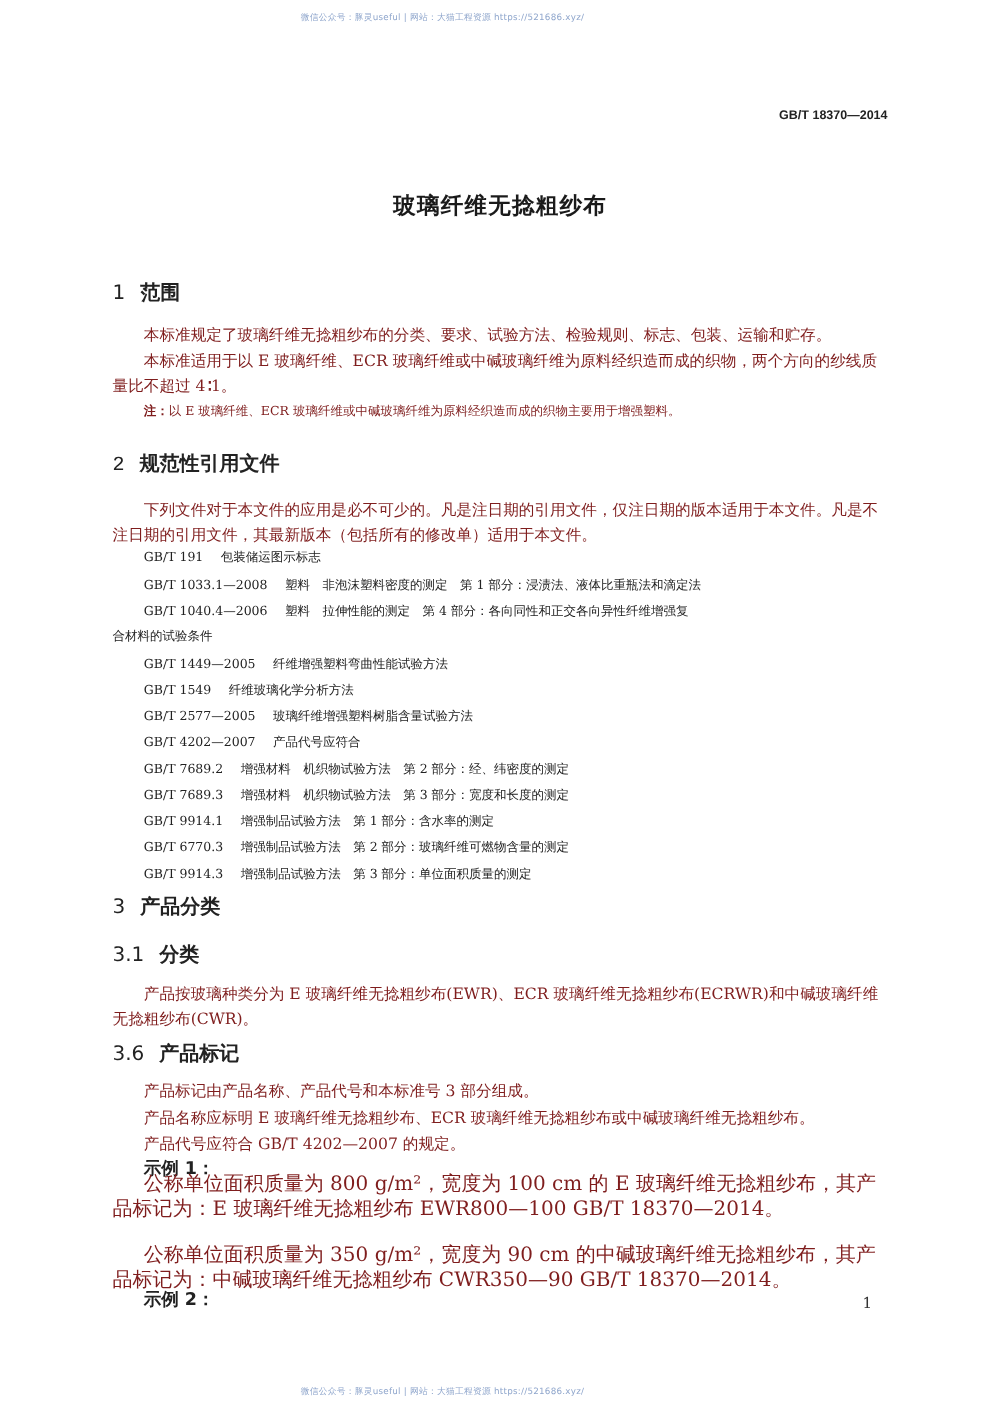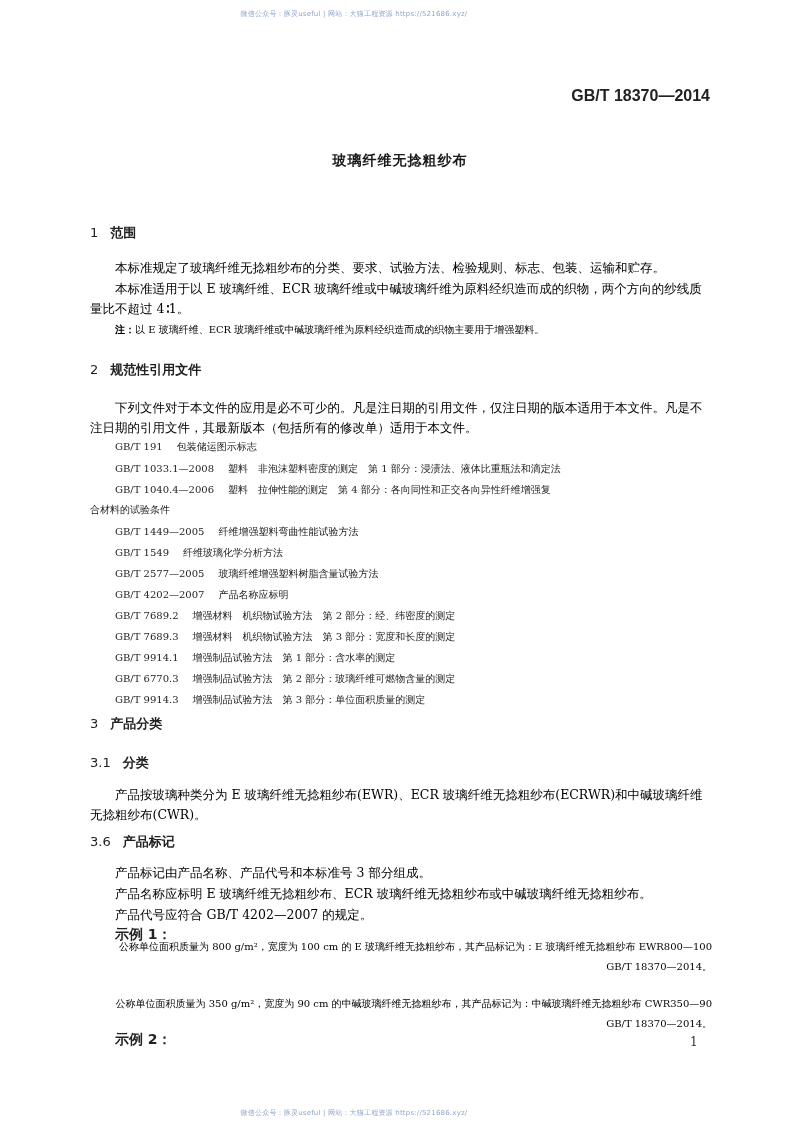--- a/index.html
+++ b/index.html
@@ -10,78 +10,78 @@
     }
     .watermark {
       position: absolute; left: 0; width: 708px; text-align: center;
       font-family: "DejaVu Sans", sans-serif; font-size: 7px; color: #8fa6cc;
       letter-spacing: 0.2px;
     }
     .wm-top { top: 9px; }
     .wm-bottom { top: 1108px; }
     .std-code {
       position: absolute; top: 87px; right: 90px;
-      font-family: "Liberation Sans", sans-serif; font-size: 16px; font-weight: bold; color: #222;
+      font-family: "Liberation Sans", sans-serif; font-size: 10px; font-weight: bold; color: #222;
     }
     .doc-title {
       position: absolute; top: 152px; left: 0; width: 800px; text-align: center;
-      font-family: "DejaVu Sans", sans-serif; font-size: 14px; font-weight: bold; letter-spacing: 1px; color: #1a1a1a;
+      font-family: "DejaVu Sans", sans-serif; font-size: 18px; font-weight: bold; letter-spacing: 1px; color: #1a1a1a;
     }
     .h {
       position: absolute; left: 90px;
-      font-family: "DejaVu Sans", sans-serif; font-size: 13px; font-weight: bold; color: #222;
+      font-family: "DejaVu Sans", sans-serif; font-size: 16px; font-weight: bold; color: #222;
     }
     .h .num { display: inline-block; margin-right: 12px; font-weight: normal; }
     .p {
       position: absolute; left: 90px; width: 622px;
-      font-size: 12.5px; line-height: 20px; color: #000000;
+      font-size: 12.5px; line-height: 20px; color: #7f1d1d;
     }
     .indent { text-indent: 25px; }
     .note { font-size: 10px; line-height: 16px; }
     .note b { font-family: "DejaVu Sans", sans-serif; }
     .ref { position: absolute; left: 115px; font-size: 10px; line-height: 20px; white-space: nowrap; color: #222; }
     .ref .code { display: inline-block; margin-right: 14px; }
     .example-label {
       position: absolute; left: 115px; font-family: "DejaVu Sans", sans-serif;
       font-size: 14px; font-weight: bold; color: #222;
     }
-    .ex { font-size: 10px; line-height: 20px; text-align: right; }
+    .ex { font-size: 16px; line-height: 20px; }
     .page-num { position: absolute; top: 1035px; left: 690px; font-size: 12px; color: #333; }
   </style>
 </head>
 <body>
 
 <div class="watermark wm-top">微信公众号：豚灵useful | 网站：大猫工程资源 https://521686.xyz/</div>
 
 <div class="std-code">GB/T 18370—2014</div>
 
 <div class="doc-title">玻璃纤维无捻粗纱布</div>
 
 <div class="h" style="top:224px;">
   <span class="num">1</span><span>范围</span>
 </div>
 <div class="p indent" style="top:258px;">本标准规定了玻璃纤维无捻粗纱布的分类、要求、试验方法、检验规则、标志、包装、运输和贮存。</div>
 <div class="p indent" style="top:279px;">本标准适用于以 E 玻璃纤维、ECR 玻璃纤维或中碱玻璃纤维为原料经织造而成的织物，两个方向的纱线质量比不超过 4∶1。</div>
 <div class="p note indent" style="top:322px;">
   <b>注：</b><span>以 E 玻璃纤维、ECR 玻璃纤维或中碱玻璃纤维为原料经织造而成的织物主要用于增强塑料。</span>
 </div>
 
-<div class="h" style="top:361px;">
+<div class="h" style="top:361px;font-family:Liberation Mono, monospace;">
   <span class="num">2</span><span>规范性引用文件</span>
 </div>
 <div class="p indent" style="top:398px;">下列文件对于本文件的应用是必不可少的。凡是注日期的引用文件，仅注日期的版本适用于本文件。凡是不注日期的引用文件，其最新版本（包括所有的修改单）适用于本文件。</div>
 
 <div class="ref" style="top:437px;"><span class="code">GB/T 191</span><span>包装储运图示标志</span></div>
 <div class="ref" style="top:459px;"><span class="code">GB/T 1033.1—2008</span><span>塑料　非泡沫塑料密度的测定　第 1 部分：浸渍法、液体比重瓶法和滴定法</span></div>
 <div class="ref" style="top:480px;"><span class="code">GB/T 1040.4—2006</span><span>塑料　拉伸性能的测定　第 4 部分：各向同性和正交各向异性纤维增强复</span></div>
 <div class="ref" style="top:500px; left:90px;">合材料的试验条件</div>
 <div class="ref" style="top:522px;"><span class="code">GB/T 1449—2005</span><span>纤维增强塑料弯曲性能试验方法</span></div>
 <div class="ref" style="top:543px;"><span class="code">GB/T 1549</span><span>纤维玻璃化学分析方法</span></div>
 <div class="ref" style="top:564px;"><span class="code">GB/T 2577—2005</span><span>玻璃纤维增强塑料树脂含量试验方法</span></div>
-<div class="ref" style="top:585px;"><span class="code">GB/T 4202—2007</span><span>产品名称应标明</span></div>
+<div class="ref" style="top:585px;"><span class="code">GB/T 4202—2007</span><span>产品代号应符合</span></div>
 <div class="ref" style="top:606px;"><span class="code">GB/T 7689.2</span><span>增强材料　机织物试验方法　第 2 部分：经、纬密度的测定</span></div>
 <div class="ref" style="top:627px;"><span class="code">GB/T 7689.3</span><span>增强材料　机织物试验方法　第 3 部分：宽度和长度的测定</span></div>
 <div class="ref" style="top:648px;"><span class="code">GB/T 9914.1</span><span>增强制品试验方法　第 1 部分：含水率的测定</span></div>
 <div class="ref" style="top:669px;"><span class="code">GB/T 6770.3</span><span>增强制品试验方法　第 2 部分：玻璃纤维可燃物含量的测定</span></div>
 <div class="ref" style="top:690px;"><span class="code">GB/T 9914.3</span><span>增强制品试验方法　第 3 部分：单位面积质量的测定</span></div>
 
 <div class="h" style="top:715px;">
   <span class="num">3</span><span>产品分类</span>
 </div>
 <div class="h" style="top:754px;">

